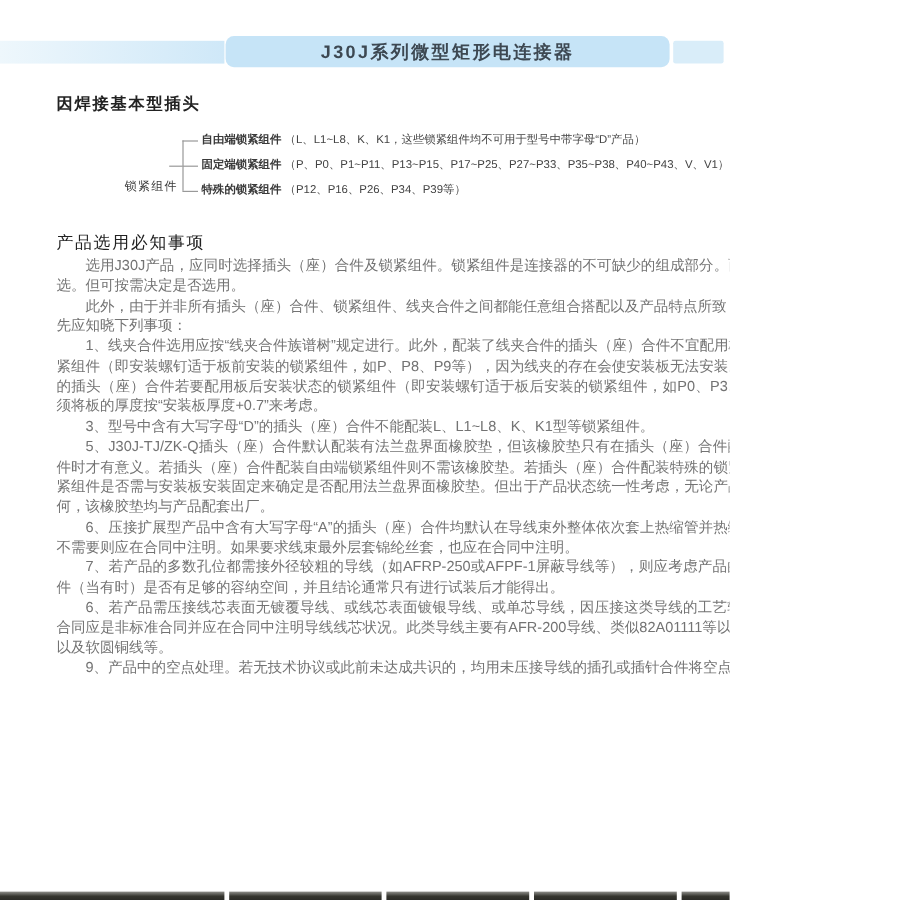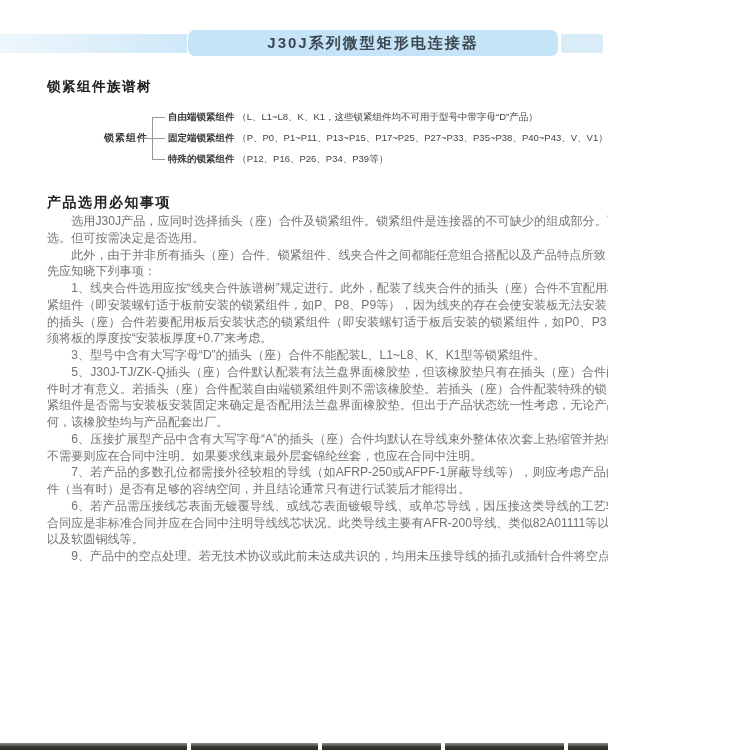--- a/index.html
+++ b/index.html
@@ -23,28 +23,28 @@
   .side-tab{
     top:66px;left:711px;width:35px;height:56px;background:#b7ddf4;border-radius:8px;
     display:flex;align-items:center;justify-content:center;
   }
   .side-tab span{
     transform:rotate(90deg);white-space:nowrap;font-size:11px;font-weight:bold;
     color:#1f4560;letter-spacing:1px;
   }
   
   .tree-title{top:78px;left:47px;font-size:13.5px;font-weight:bold;color:#222;letter-spacing:1.5px;}
-  .tree-root{top:131px;left:104px;font-size:10px;font-weight:bold;color:#3a3a3a;letter-spacing:1px;}
+  .tree-root{top:148px;left:104px;font-size:10px;font-weight:normal;color:#3a3a3a;letter-spacing:1px;}
   .tl{border-color:#999 !important;}
   .tree-hline{border-top:1px solid;height:0;}
   .tree-vline{border-left:1px solid;width:0;}
   .branch{left:168px;font-size:9.5px;line-height:12px;white-space:nowrap;color:#444;text-align:center;}
   .branch .bname{font-weight:bold;color:#3a3a3a;}
   
-  .sec-title{top:194px;left:47px;font-size:14px;font-weight:bold;color:#222;letter-spacing:1.5px;}
+  .sec-title{top:194px;left:47px;font-size:14px;font-weight:normal;color:#222;letter-spacing:1.5px;}
   .body-text{
     top:213px;left:47px;width:657px;font-size:12.1px;line-height:16.75px;
     text-align:justify;color:#737373;
   }
   .body-text p{margin:0;text-indent:2em;}
   
   .pg-sq{height:9px;background:#b7ddf4;}
   .pg-num{top:694px;left:648px;width:16px;text-align:center;font-size:12px;font-weight:bold;color:#222;}
   
   .scan-edge{left:0;bottom:0;width:750px;height:7px;display:flex;gap:4px;}
@@ -66,21 +66,21 @@
         <circle cx="49" cy="9" r="1.8" fill="#8b99a7"></circle>
       </g>
     </svg>
   </div>
   <div class="abs hdr-strip hdr-strip-right"></div>
 
   <div class="abs side-tab">
     <span>J30J系列</span>
   </div>
 
-  <div class="abs tree-title">锁紧组件族谱树</div>
+  <div class="abs tree-title">因焊接基本型插头</div>
   <div class="abs tree-root">锁紧组件</div>
   <div class="abs tree-hline tl" style="top:138px;left:141px;width:11px;"></div>
   <div class="abs tree-vline tl" style="top:117px;left:152px;height:42px;"></div>
   <div class="abs tree-hline tl" style="top:117px;left:152px;width:13px;"></div>
   <div class="abs tree-hline tl" style="top:138px;left:152px;width:13px;"></div>
   <div class="abs tree-hline tl" style="top:159px;left:152px;width:13px;"></div>
   <div class="abs branch" style="top:111px;">
     <span class="bname">自由端锁紧组件</span>
     <span>（L、L1~L8、K、K1，这些锁紧组件均不可用于型号中带字母“D”产品）</span>
   </div>

